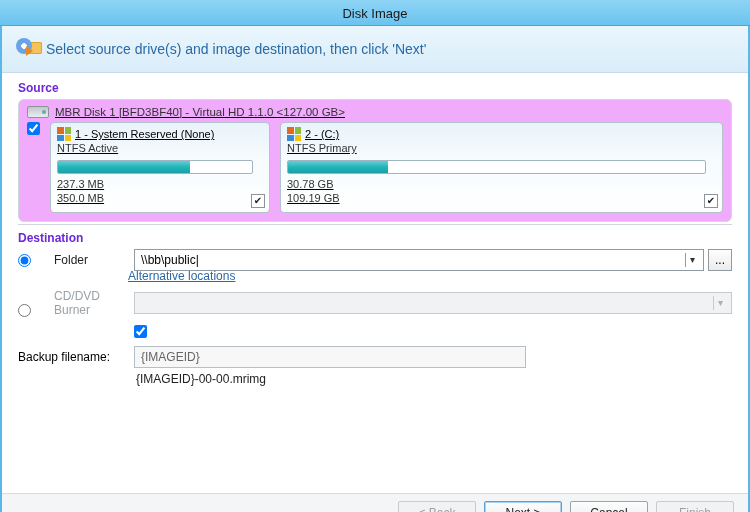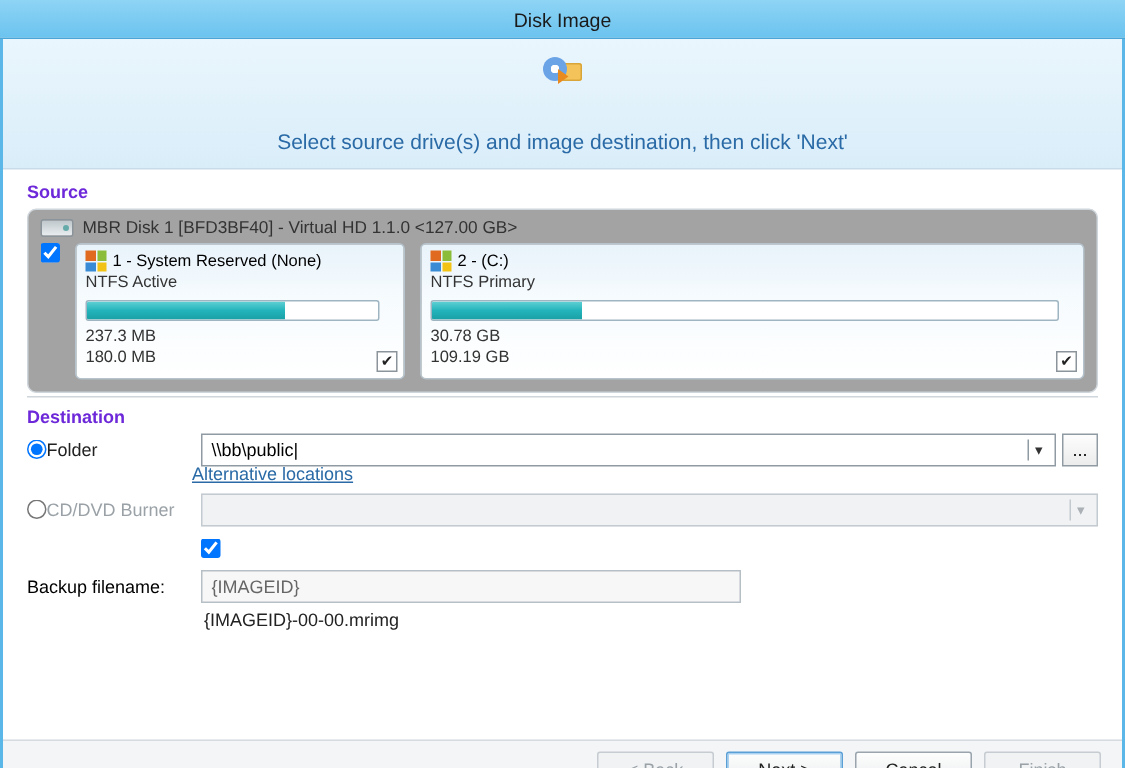--- a/index.html
+++ b/index.html
@@ -28,23 +28,22 @@
     color: #1a1a1a;
     border: 2px solid #5ab7e8;
     border-bottom: 1px solid #4aa6d8;
     margin: -2px -2px 0 -2px;
   }
   .banner {
     background: linear-gradient(#eaf6fd, #d9edf9);
     padding: 10px 14px;
     display: flex;
     align-items: center;
-    gap: 24px;
+    gap: 4px;
     border-bottom: 1px solid #c8dbe8;
-    flex-direction: column;
   }
   .banner-icon {
     width: 26px; height: 26px;
     position: relative;
   }
   .banner-icon .disk {
     position: absolute; left: 0; top: 2px;
     width: 16px; height: 16px;
     background: radial-gradient(circle at 50% 50%, #fff 0 25%, #6aa3e6 26% 100%);
     border-radius: 50%;
@@ -68,21 +67,22 @@
     flex: 1;
     padding: 8px 16px 6px 16px;
     display: flex;
     flex-direction: column;
   }
   .section-head { color: #6d28d9; font-weight: 600; margin-bottom: 4px; }
   .source-box {
     border: 1px solid #cfd6dc;
     border-radius: 6px;
     padding: 6px 8px 8px 8px;
-    background: #a3a3a3;
+    background: #f0abfc;
+    text-decoration: underline;
   }
   .disk-row {
     display: flex; align-items: center; gap: 6px;
     font-size: 11.5px; color: #333;
     margin-bottom: 4px;
   }
   .hdd-icon {
     width: 22px; height: 12px;
     background: linear-gradient(#bfc7cc, #e9edef);
     border: 1px solid #8b949a;
@@ -133,21 +133,21 @@
   .corner-check {
     position: absolute; right: 4px; bottom: 4px;
     border: 1px solid #8b949a; background: #fff;
     width: 14px; height: 14px;
     display:flex; align-items:center; justify-content:center;
   }
   .corner-check::after { content: "✔"; font-size: 10px; color: #222; }
   .totals { display:flex; gap: 24px; margin: 8px 0 6px 2px; font-size: 12px; color:#222; }
   hr.sep { border: none; border-top: 1px solid #cfd6dc; margin: 2px 0 6px 0; }
   .dest { display:grid; grid-template-columns: 108px 1fr; row-gap: 8px; column-gap: 8px; align-items:center; }
-  .radio-label { display:flex; align-items:flex-start; gap:0; font-size:12px; color:#222;}
+  .radio-label { display:flex; align-items:flex-end; gap:23px; font-size:12px; color:#222;}
   .radio-label.disabled { color:#9aa2a7; }
   .dropdown-row { display:flex; align-items:center; gap:4px;justify-content:flex-end; }
   .dropdown {
     flex:1; height:22px; border:1px solid #8f9aa3;
     background:#fff; display:flex; align-items:center;
     padding: 0 20px 0 6px; font-size:12px; position:relative;
   }
   .dropdown .caret {
     position:absolute; right:4px; top:3px; width:14px; height:14px;
     border-left:1px solid #8f9aa3;
@@ -158,21 +158,21 @@
   .dropdown.disabled .caret { border-color:#c3cad0; }
   .dropdown.disabled .caret::after { color:#aab0b5; }
   .browse-btn {
     width:24px; height:22px; border:1px solid #8f9aa3;
     background: linear-gradient(#fdfdfd,#ececec);
     font-size:12px; line-height:18px; cursor:pointer;
   }
   .link { color:#2a6aa6; text-decoration:underline; font-size:12px; cursor:pointer; margin-left:110px; margin-top:-2px; margin-bottom:6px;}
   .check-row { display:flex; align-items:center; gap:6px; font-size:12px; }
   .text-input {
-    width: 360px; height:22px; border:1px solid #b7bfc6;
+    width: 392px; height:22px; border:1px solid #b7bfc6;
     background:#f7f7f7; padding:0 6px; font-size:12px; color:#666;
   }
   .preview { font-size:12px; color:#222; margin-left:118px; margin-top:4px;}
   .footer {
     border-top: 1px solid #d5dbe0;
     background: #f3f5f7;
     padding: 7px 14px;
     display:flex; justify-content:flex-end; gap:8px;
   }
   .btn {
@@ -224,21 +224,21 @@
                 <span></span>
               </span>
             <span>1 - System Reserved (None)</span>
           </div>
           <div class="part-fs">NTFS Active</div>
           <div class="bar">
               <div class="bar-fill" style="width:68%"></div>
             </div>
           <div class="sizes">
             <div>237.3 MB</div>
-            <div>180.0 MB</div>
+            <div>350.0 MB</div>
           </div>
           <div class="corner-check"></div>
         </div>
 
         <div class="part-card p2">
           <div class="part-head">
             <span class="win-icon">
                 <span></span>
                 <span></span>
                 <span></span>

